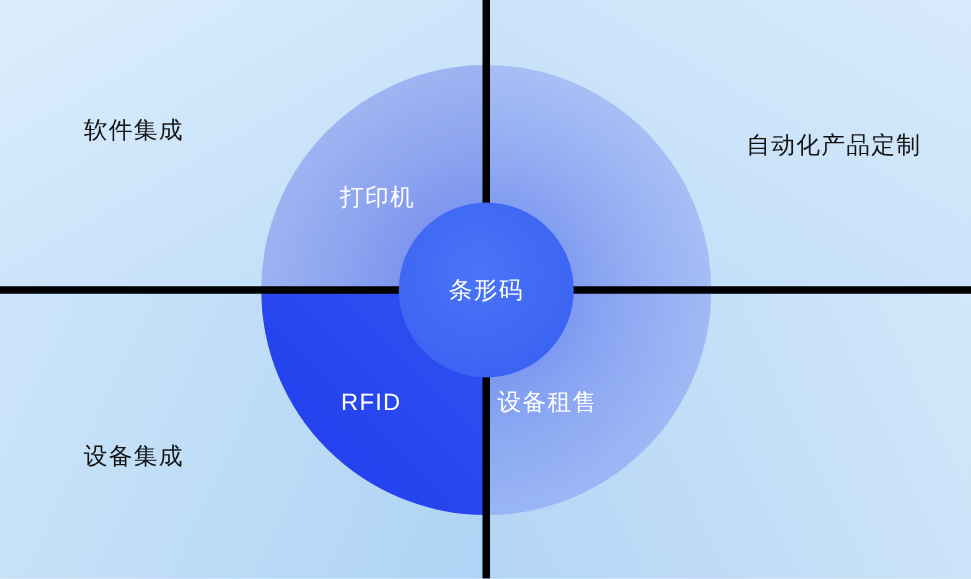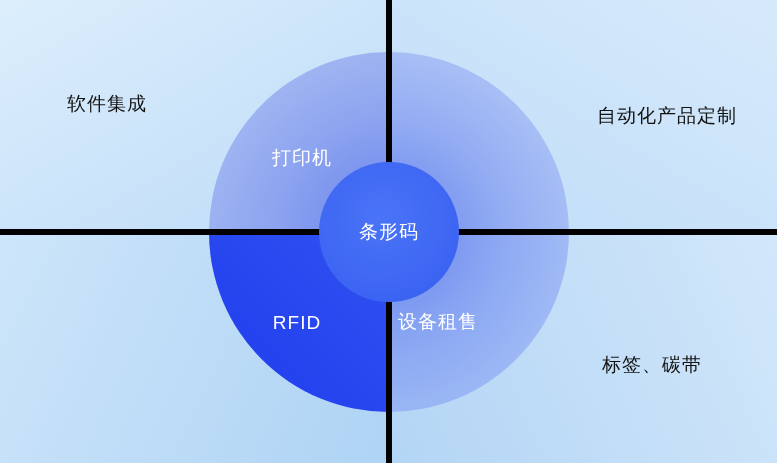--- a/index.html
+++ b/index.html
@@ -127,21 +127,21 @@
     <div class="quarter br"></div>
   </div>
 
   <div class="divider-v"></div>
   <div class="divider-h"></div>
 
   <div class="center-circle"></div>
 
   <div class="lbl corner c-tl">软件集成</div>
   <div class="lbl corner c-tr">自动化产品定制</div>
-  <div class="lbl corner c-br">标签、碳带</div>
+  <div class="lbl corner c-bl">设备集成</div>
 
   <div class="lbl seg s-tl">打印机</div>
   <div class="lbl seg s-bl">RFID</div>
   <div class="lbl seg s-br">设备租售</div>
 
   <div class="lbl center-lbl ctr">条形码</div>
 
 </div>
 
 </body></html>

